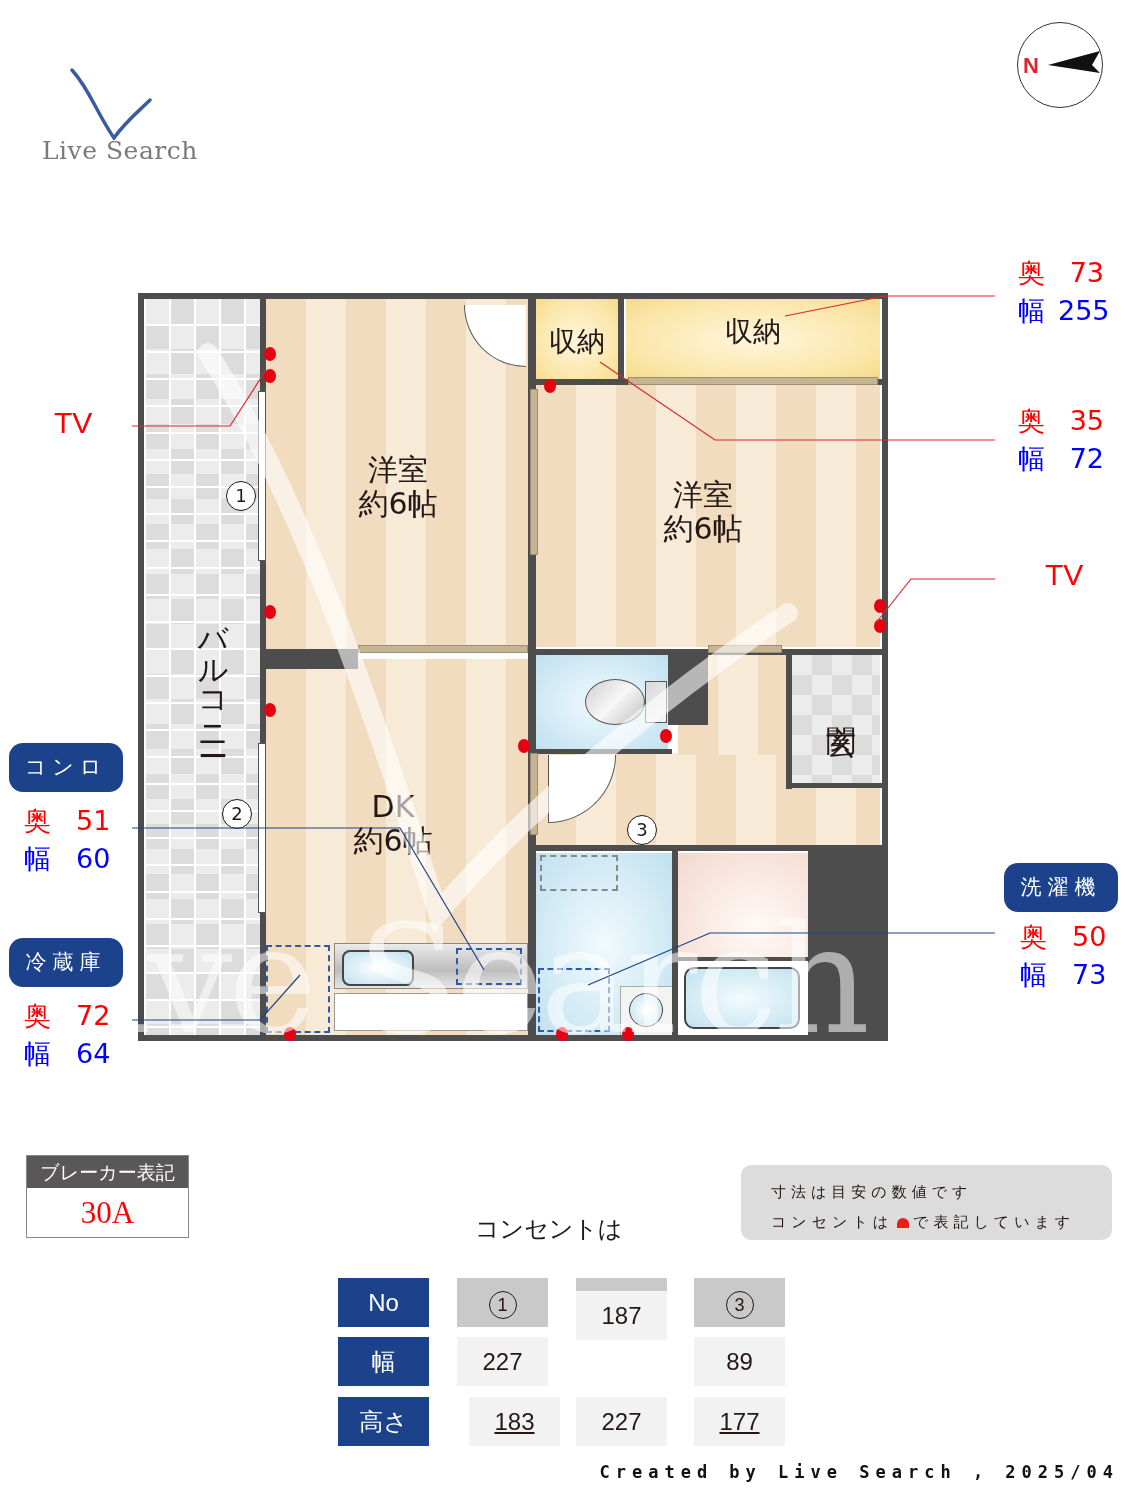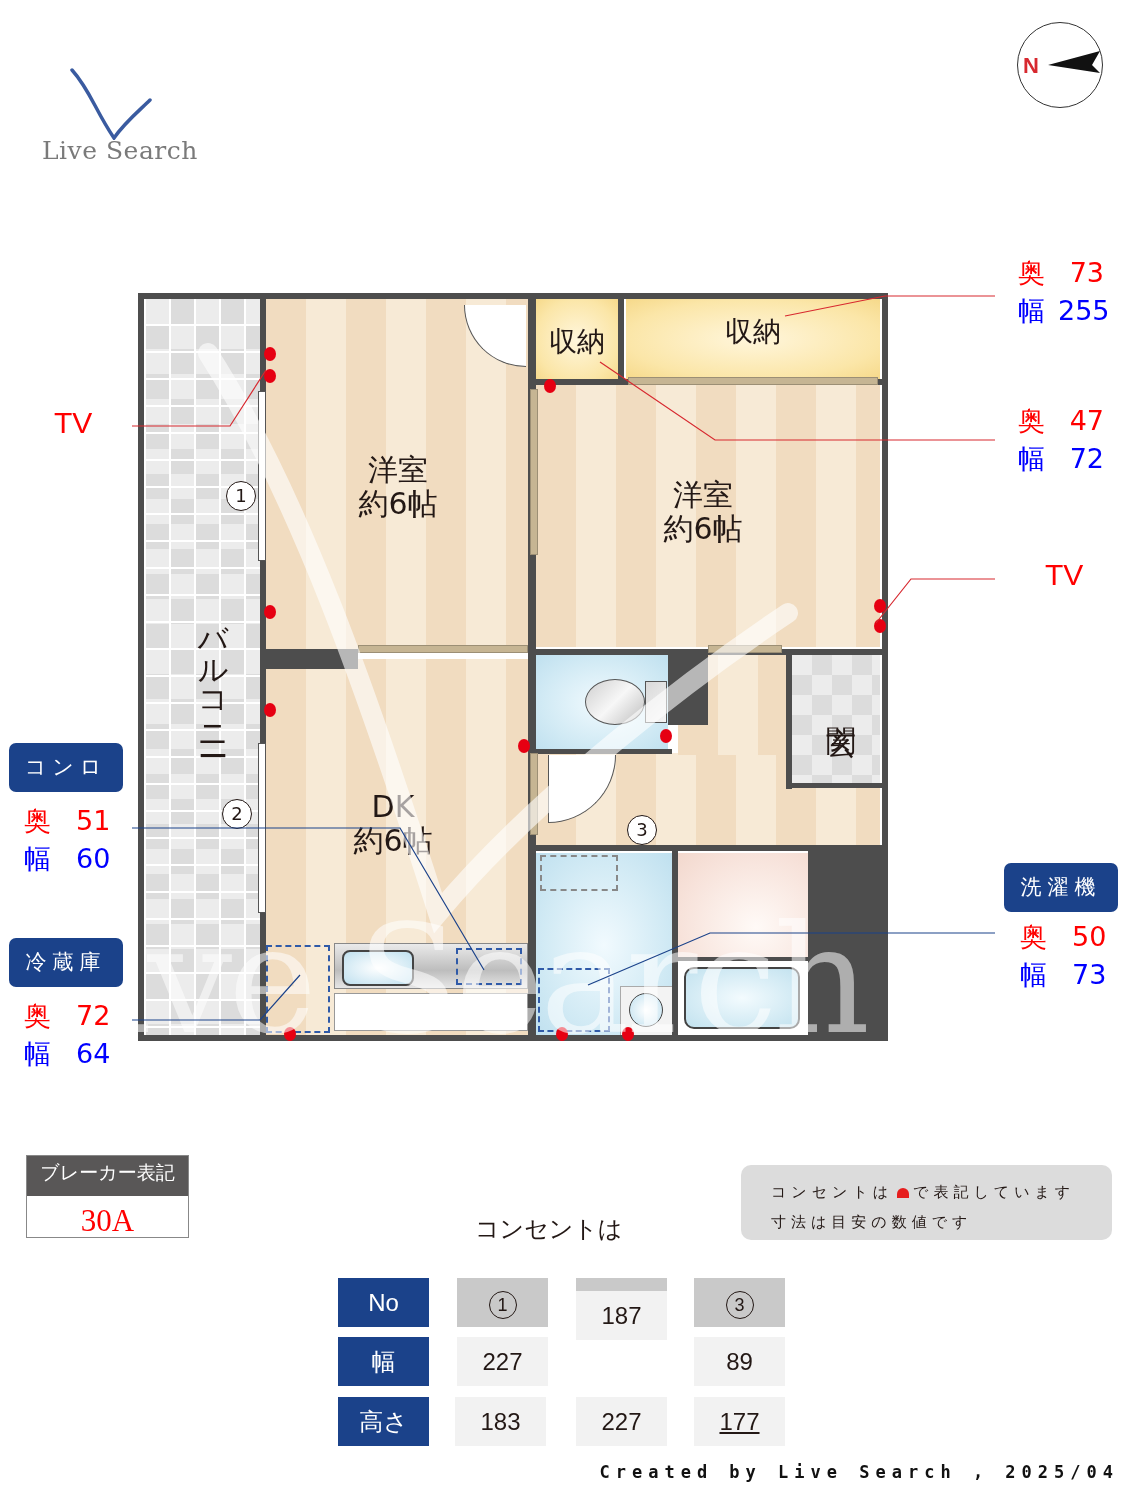--- a/index.html
+++ b/index.html
@@ -48,27 +48,27 @@
   .dash { position: absolute; border: 2px dashed #2f5aa8; box-sizing: border-box; }
   .dash-grey { position: absolute; border: 2px dashed #888; box-sizing: border-box; }
 
   
   .ann { position: absolute; font-size: 27px; line-height: 38px; }
   .ann .row { display: flex; gap: 0; }
   .ann .k { width: 40px; display: inline-block; }
   .ann .v { display: inline-block; text-align: right; }
   .red { color: #ff0000; }
   .blue { color: #0000ff; }
-  .tag { position: absolute; background: #1b428a; color: #fff; border-radius: 7px;
+  .tag { position: absolute; background: #1b428a; color: #fff; border-radius: 14px;
          font-size: 21px; text-align: center; letter-spacing: 6px; }
   .tv { position: absolute; color: #ff0000; font-size: 30px; font-family: "Liberation Sans", sans-serif; }
 
   
   .breaker { left: 26px; top: 1155px; width: 163px; height: 83px; border: 1px solid #888; box-sizing: border-box; }
-  .breaker-head { background: #595757; color: #fff; font-size: 19px; text-align: center; height: 40px; line-height: 32px; }
+  .breaker-head { background: #595757; color: #fff; font-size: 19px; text-align: center; height: 32px; line-height: 32px; }
   .breaker-val { color: #ff0000; font-size: 31px; text-align: center; line-height: 50px;
                  font-family: Liberation Serif, serif; }
 
   
   .note { left: 741px; top: 1165px; width: 371px; height: 75px; background: #dcdcdc; border-radius: 10px;
           font-size: 15px; letter-spacing: 5px; color: #231815; padding: 12px 0 0 30px; box-sizing: border-box; line-height: 30px; }
   .note .dot { display: inline-block; width: 12px; height: 10px; background: #e61e1e;
                border-radius: 6px 6px 0 0; vertical-align: middle; margin: 0 4px; }
 
   
@@ -223,21 +223,21 @@
       <span class="v" style="width:46px">73</span>
     </div>
   <div class="row blue">
       <span class="k">幅</span>
       <span class="v" style="width:46px">255</span>
     </div>
 </div>
 <div class="ann" style="left:1018px;top:402px;">
   <div class="row red">
       <span class="k">奥</span>
-      <span class="v" style="width:46px">47</span>
+      <span class="v" style="width:46px">35</span>
     </div>
   <div class="row blue">
       <span class="k">幅</span>
       <span class="v" style="width:46px">72</span>
     </div>
 </div>
 
 <div class="tag" style="left:9px;top:743px;width:114px;height:49px;line-height:49px;">コンロ</div>
 <div class="ann" style="left:24px;top:802px;">
   <div class="row red">
@@ -273,35 +273,35 @@
       <span class="v">73</span>
     </div>
 </div>
 
 <div class="abs breaker">
   <div class="breaker-head">ブレーカー表記</div>
   <div class="breaker-val">30A</div>
 </div>
 
 <div class="abs note">
+  <div>寸法は目安の数値です</div>
   <div><span>コンセントは</span><span class="dot"></span><span>で表記しています</span></div>
-  <div>寸法は目安の数値です</div>
 </div>
 
 <div class="abs curtain-title">コンセントは</div>
 
 <div class="ct-cell ct-head" style="left:338px;top:1278px;">No</div>
 <div class="ct-cell ct-head" style="left:338px;top:1337px;">幅</div>
 <div class="ct-cell ct-head" style="left:338px;top:1397px;">高さ</div>
 
 <div class="ct-cell ct-no" style="left:457px;top:1278px;"><span class="ct-circ">1</span></div>
 <div class="ct-cell ct-no" style="left:576px;top:1278px;"><span class="ct-circ">2</span></div>
 <div class="ct-cell ct-no" style="left:694px;top:1278px;"><span class="ct-circ">3</span></div>
 
 <div class="ct-cell ct-val" style="left:457px;top:1337px;">227</div>
 <div class="ct-cell ct-val" style="left:576px;top:1291px;">187</div>
 <div class="ct-cell ct-val" style="left:694px;top:1337px;">89</div>
 
-<div class="ct-cell ct-val" style="left:455px;top:1397px;">183</div>
+<div class="ct-cell ct-val" style="left:469px;top:1397px;text-decoration:underline;">183</div>
 <div class="ct-cell ct-val" style="left:576px;top:1397px;">227</div>
 <div class="ct-cell ct-val" style="left:694px;top:1397px;text-decoration:underline;">177</div>
 
 <div class="abs footer">Created by Live Search , 2025/04</div>
 
 </body></html>

